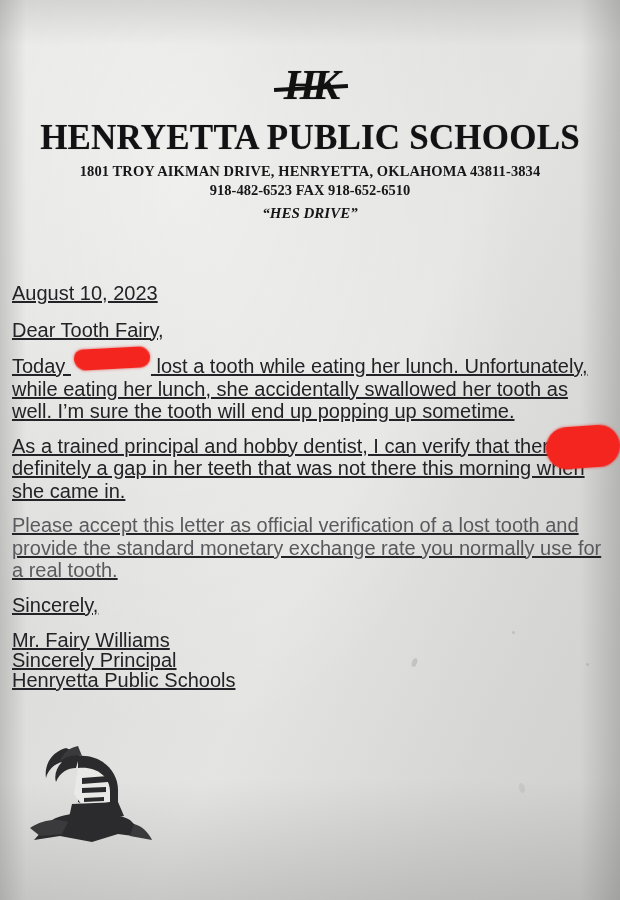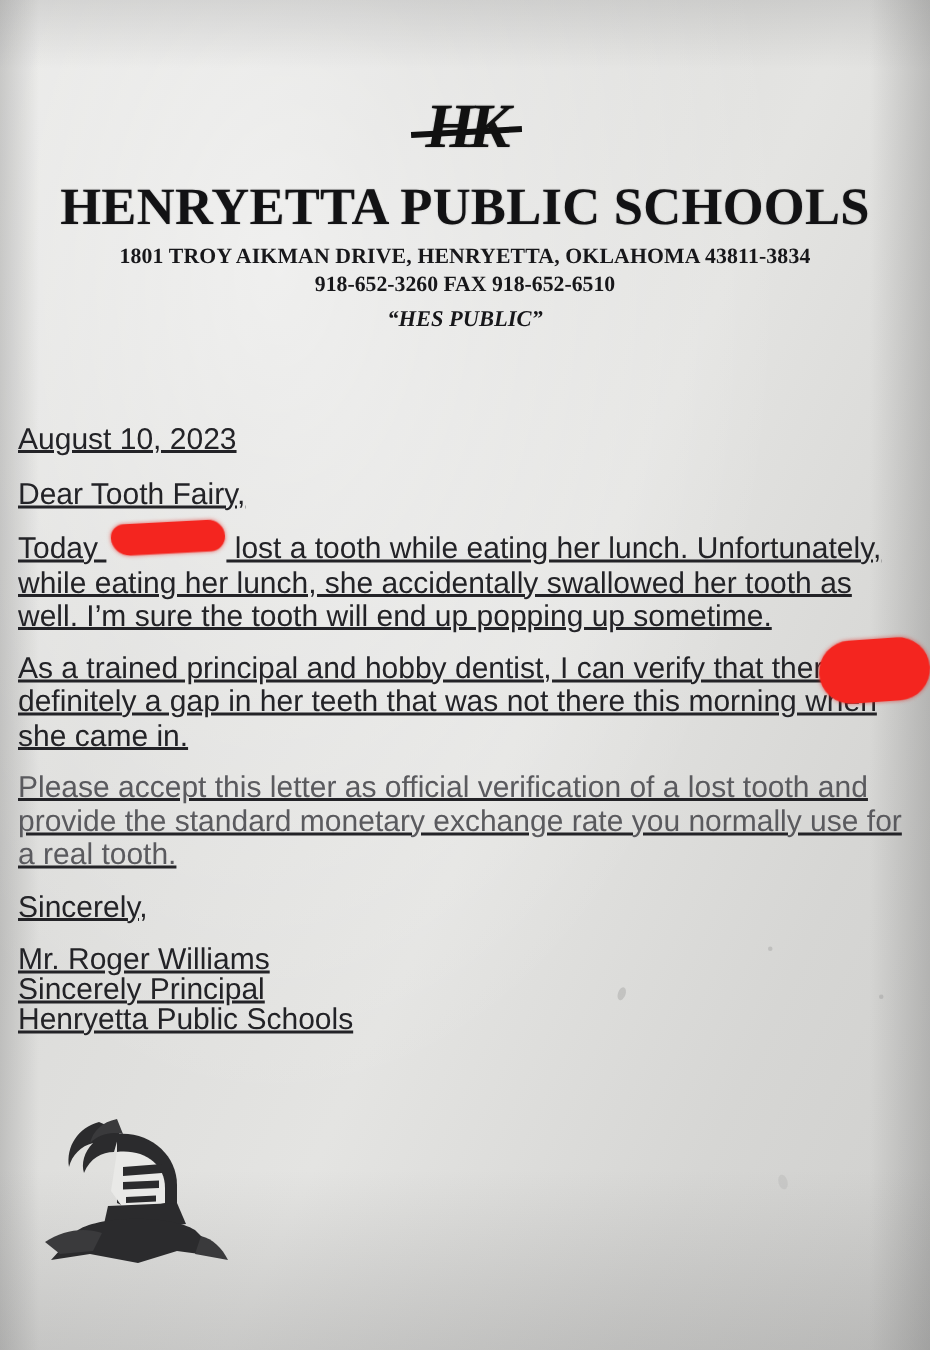--- a/index.html
+++ b/index.html
@@ -191,33 +191,33 @@
   <div class="speck" style="left:586px; top:663px; width:3px; height:3px;"></div>
   <div class="speck" style="left:519px; top:783px; width:6px; height:10px; opacity:0.5; transform:rotate(-15deg);"></div>
 
   <div class="letterhead">
     <div class="logo-mark">
       <span class="bar"></span>
       <span>HK</span>
     </div>
     <div class="school-name">HENRYETTA PUBLIC SCHOOLS</div>
     <div class="address-line">1801 TROY AIKMAN DRIVE, HENRYETTA, OKLAHOMA 43811-3834</div>
-    <div class="phone-line">918-652-3260 FAX 918-652-6510</div>
-    <div class="motto">“HES PUBLIC”</div>
+    <div class="phone-line">918-482-6523 FAX 918-652-6510</div>
+    <div class="motto">“HES DRIVE”</div>
   </div>
 
   <div class="body-copy">
     <p>August 10, 2023</p>
     <p>Dear Tooth Fairy,</p>
     <p class="tight"><span>Today </span><span style="display:inline-block;width:80px;">&nbsp;</span><span> lost a tooth while eating her lunch.  Unfortunately, while eating her lunch, she accidentally swallowed her tooth as well.  I’m sure the tooth will end up popping up sometime.</span></p>
     <p class="tight">As a trained principal and hobby dentist, I can verify that there is definitely a gap in her teeth that was not there this morning when she came in.</p>
     <p class="tight faded">Please accept this letter as official verification of a lost tooth and provide the standard monetary exchange rate you normally use for a real tooth.</p>
     <p class="signoff">Sincerely,</p>
     <div class="sig-block">
-      <div>Mr. Roger Williams</div>
+      <div>Mr. Fairy Williams</div>
       <div>Sincerely Principal</div>
       <div>Henryetta Public Schools</div>
     </div>
   </div>
 
   <div class="redaction" id="redaction-name"></div>
   <div class="redaction" id="redaction-her"></div>
 
   <div class="mascot">
     <svg viewBox="0 0 132 108" width="132" height="108" xmlns="http://www.w3.org/2000/svg">

